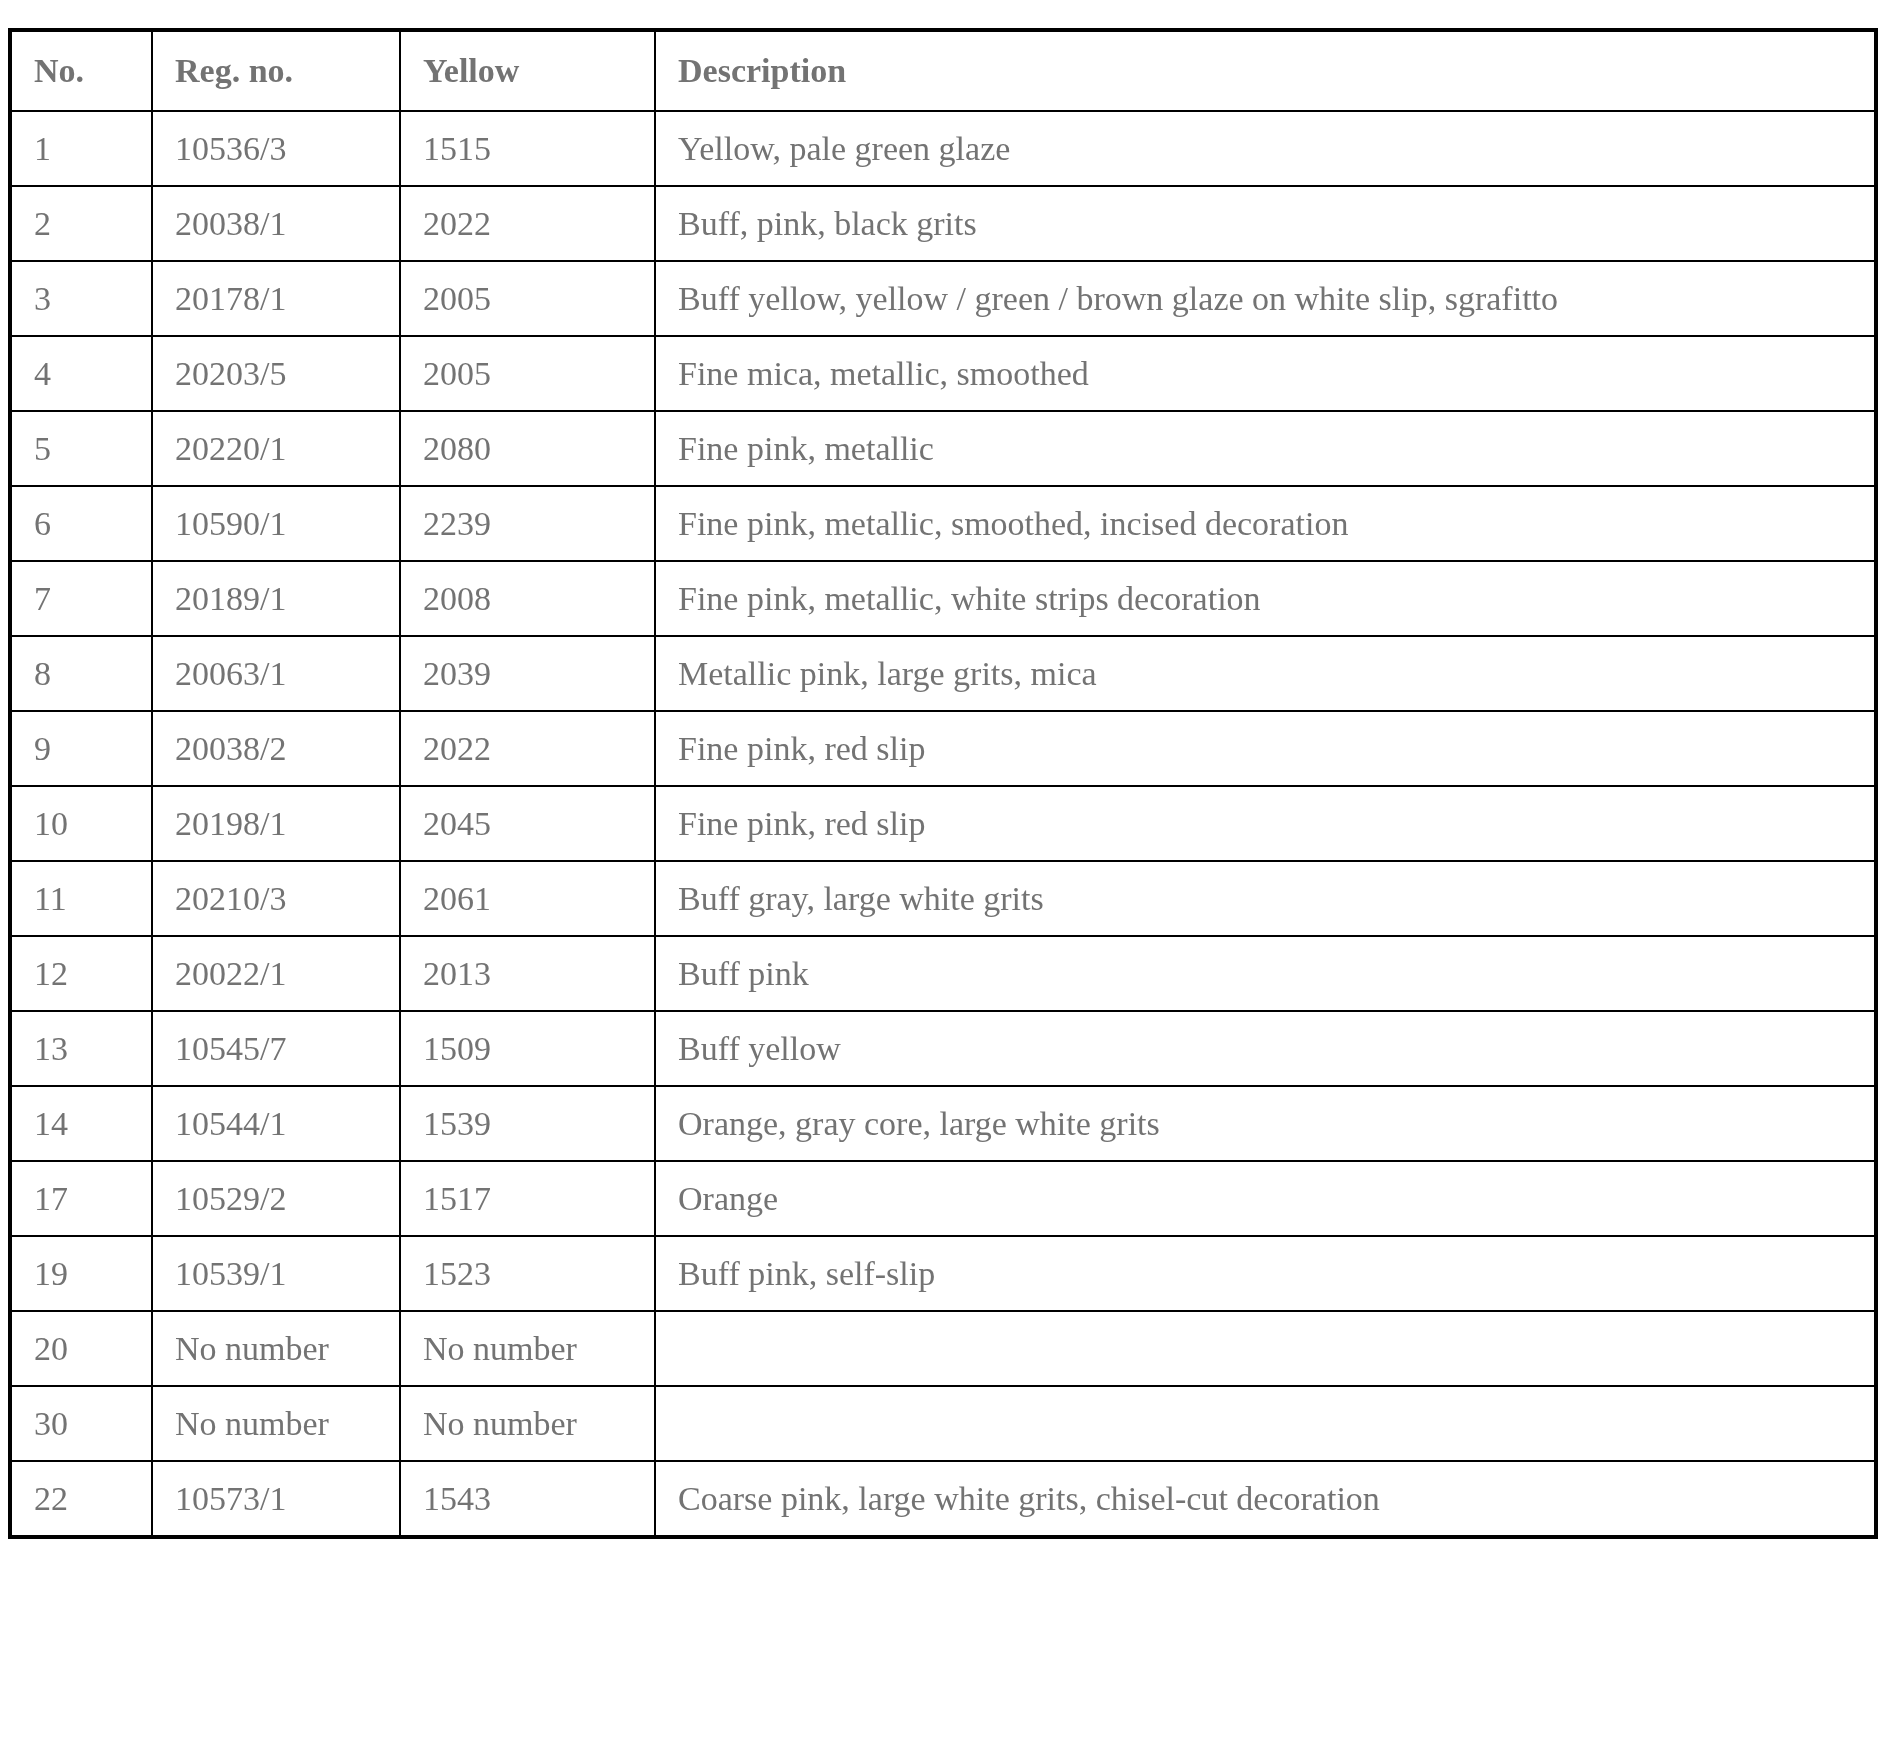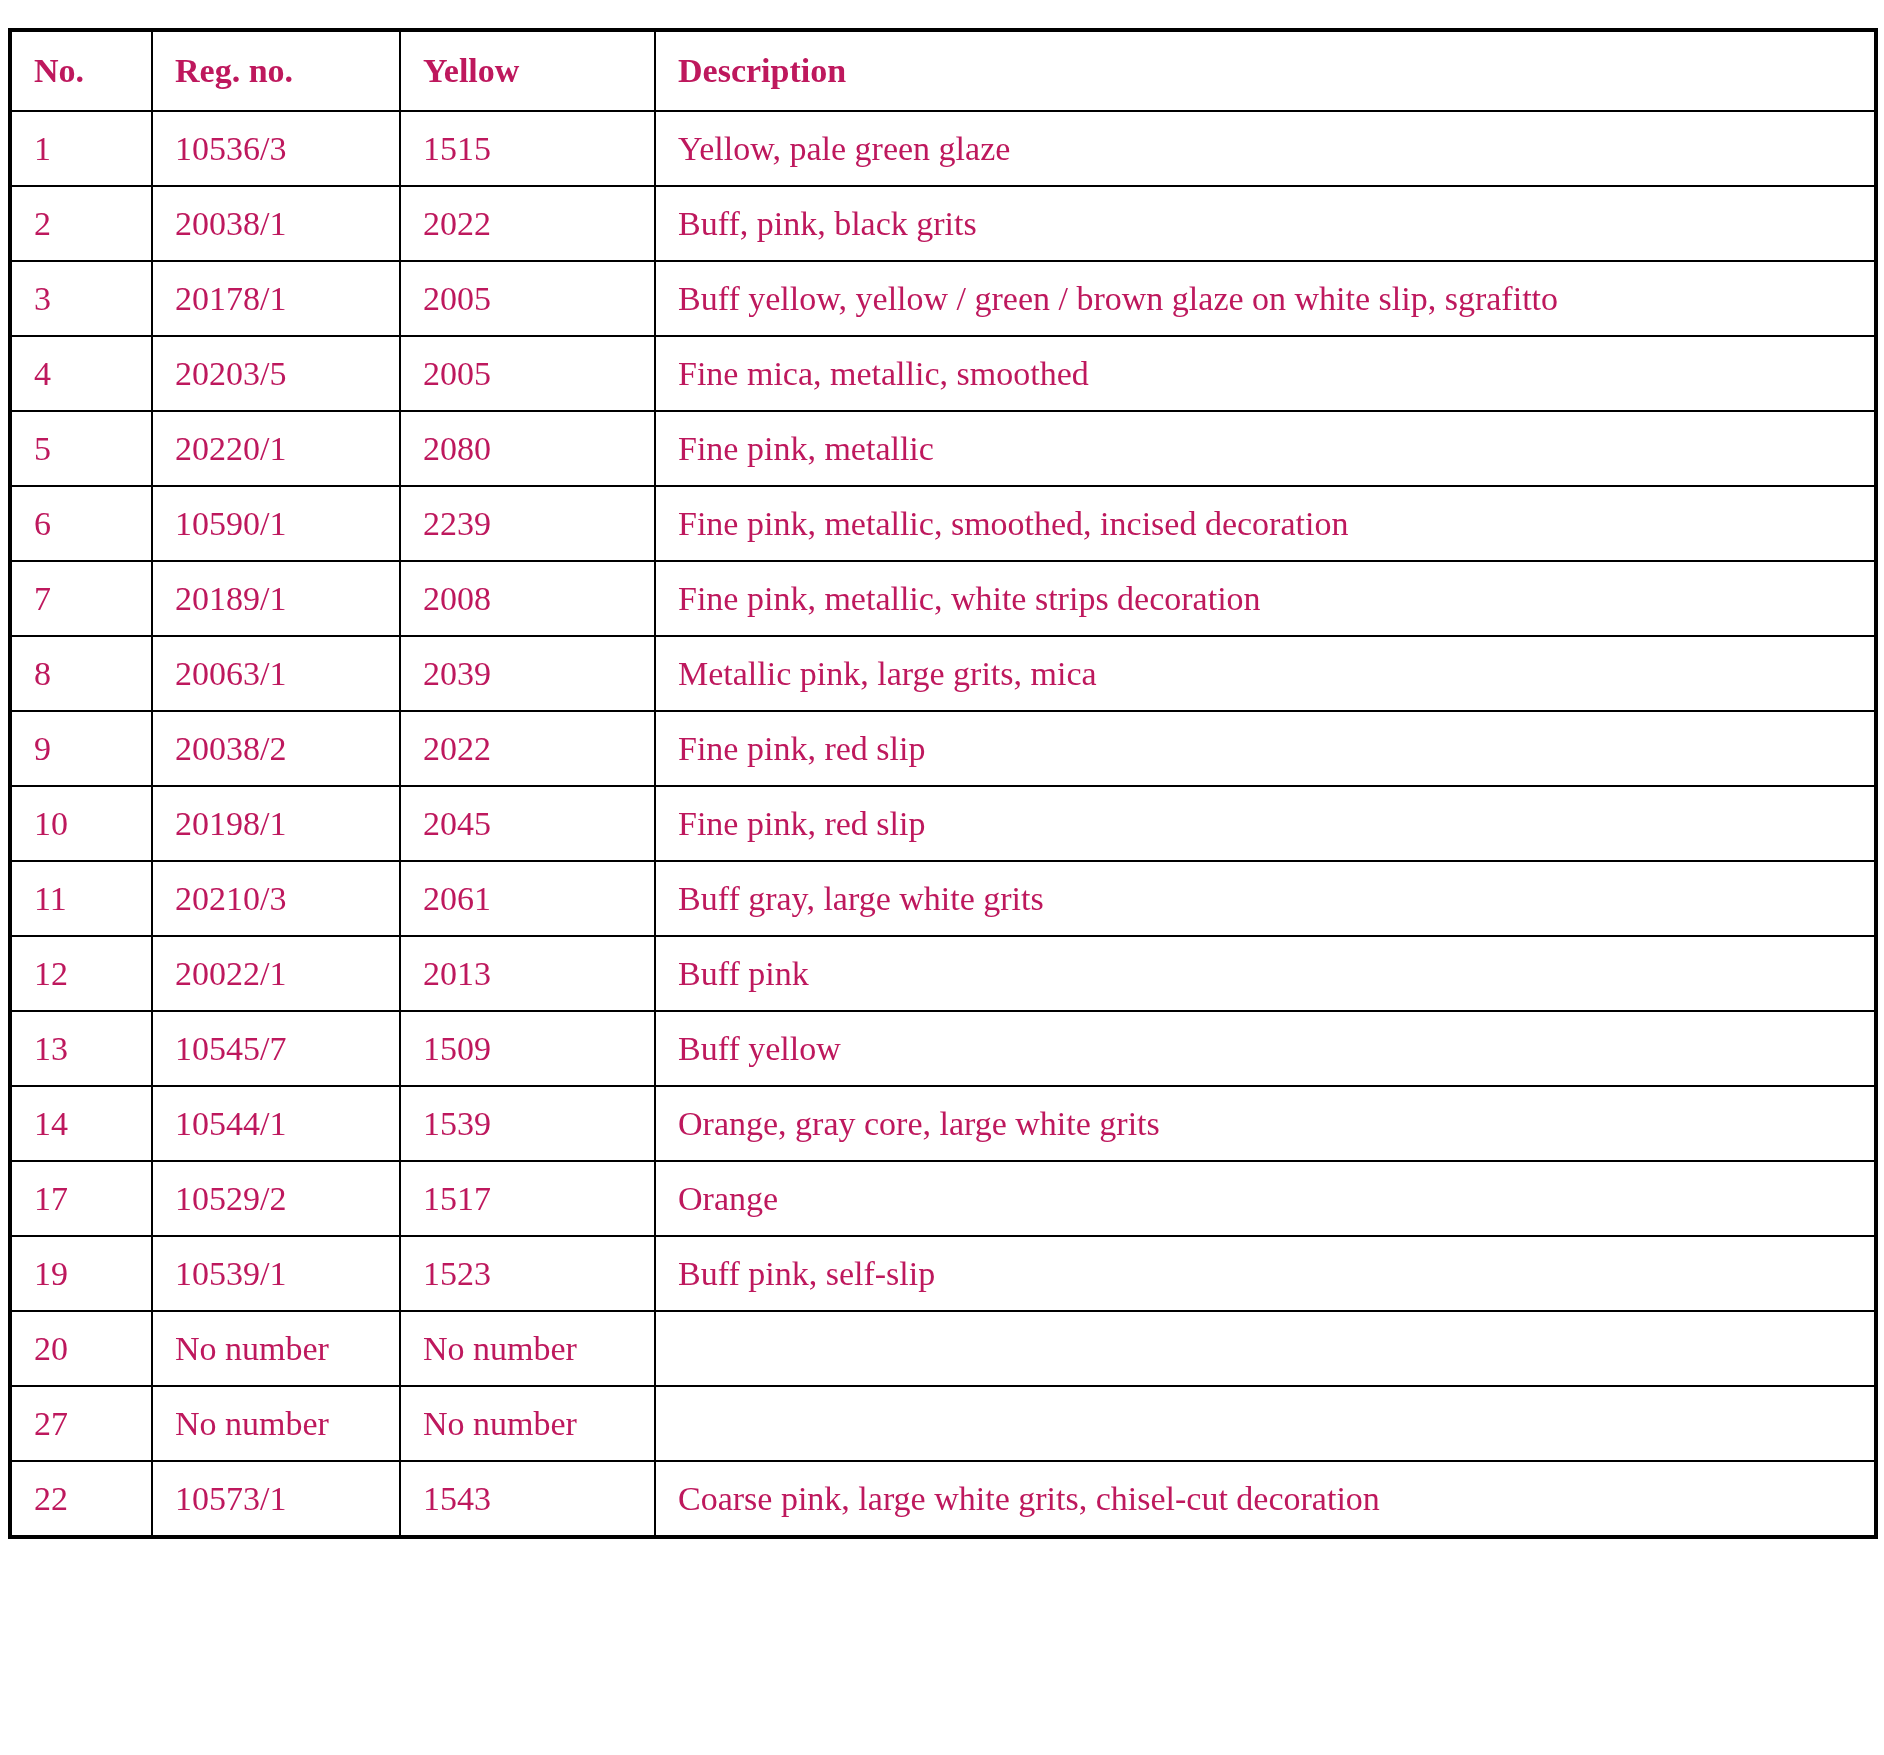--- a/index.html
+++ b/index.html
@@ -6,21 +6,21 @@
     margin: 0;
     padding: 0;
     background: #ffffff;
   }
   .page {
     width: 1884px;
     height: 1755px;
     box-sizing: border-box;
     background: #ffffff;
     font-family: "Liberation Serif", serif;
-    color: #be185d;
+    color: #737373;
     padding: 28px 6px 0 8px;
   }
   table.finds {
     border-collapse: collapse;
     width: 100%;
     table-layout: fixed;
     border: 4px solid #000000;
   }
   table.finds th,
   table.finds td {
@@ -162,21 +162,21 @@
           <td>1523</td>
           <td>Buff pink, self-slip</td>
         </tr>
         <tr>
           <td>20</td>
           <td>No number</td>
           <td>No number</td>
           <td></td>
         </tr>
         <tr>
-          <td>27</td>
+          <td>30</td>
           <td>No number</td>
           <td>No number</td>
           <td></td>
         </tr>
         <tr>
           <td>22</td>
           <td>10573/1</td>
           <td>1543</td>
           <td>Coarse pink, large white grits, chisel-cut decoration</td>
         </tr>

